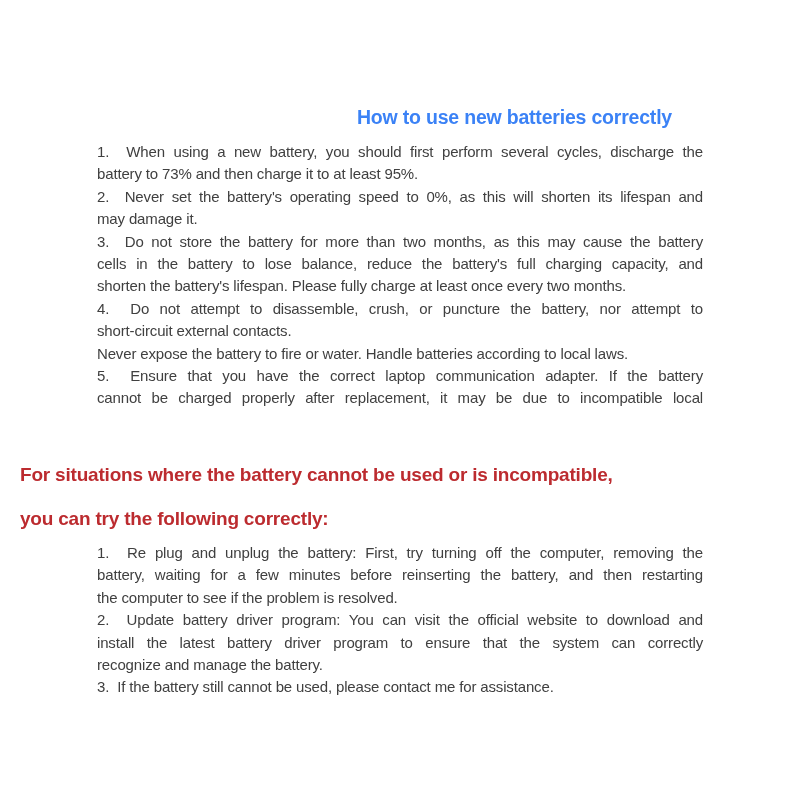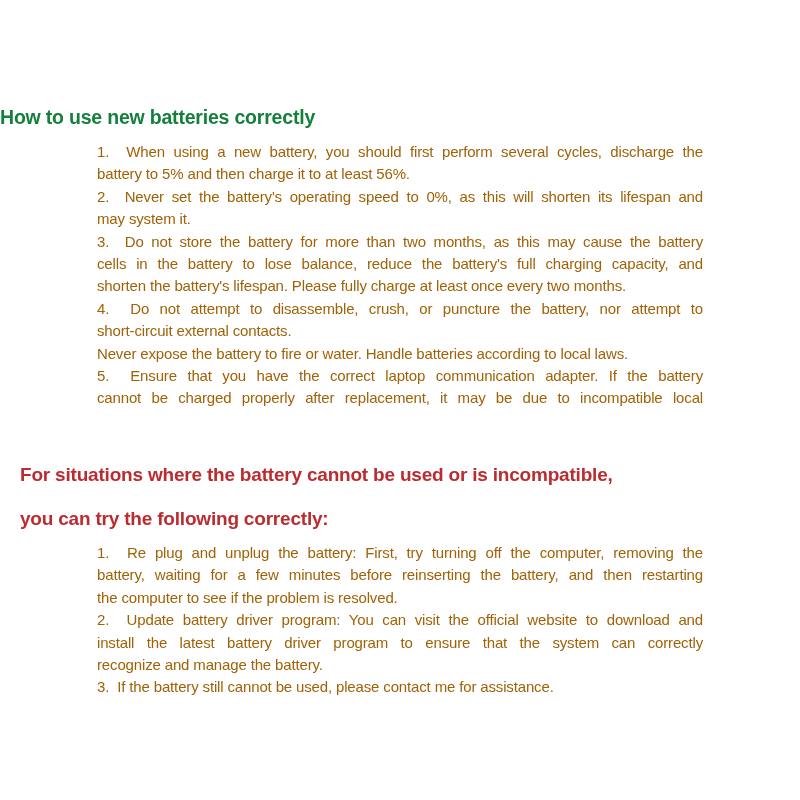--- a/index.html
+++ b/index.html
@@ -13,34 +13,34 @@
     height: 800px;
     background: #ffffff;
     font-family: "Liberation Sans", sans-serif;
     overflow: hidden;
   }
   .doc-title {
     position: absolute;
     top: 106px;
     left: 0;
     width: 672px;
-    text-align: left;
+    text-align: right;
     font-size: 19.5px;
     font-weight: bold;
     letter-spacing: -0.2px;
-    color: #15803d;
+    color: #3b82f6;
   }
   .body-block {
     position: absolute;
     left: 97px;
     width: 606px;
     font-size: 15px;
     line-height: 22.4px;
     letter-spacing: -0.15px;
-    color: #a16207;
+    color: #404040;
   }
   .block-1 { top: 141px; }
   .block-2 { top: 542px; }
   .line { text-align: left; white-space: normal; }
   .just {
     text-align: justify;
     text-align-last: justify;
   }
   .red-heading {
     position: absolute;
@@ -58,23 +58,23 @@
 </style>
 </head>
 <body>
 
 <div class="page">
 
   <div class="doc-title">How to use new batteries correctly</div>
 
   <div class="body-block block-1">
     <div class="line just">1.&nbsp; When using a new battery, you should first perform several cycles, discharge the</div>
-    <div class="line">battery to 5% and then charge it to at least 56%.</div>
+    <div class="line">battery to 73% and then charge it to at least 95%.</div>
     <div class="line just">2.&nbsp; Never set the battery's operating speed to 0%, as this will shorten its lifespan and</div>
-    <div class="line">may system it.</div>
+    <div class="line">may damage it.</div>
     <div class="line just">3.&nbsp; Do not store the battery for more than two months, as this may cause the battery</div>
     <div class="line just">cells in the battery to lose balance, reduce the battery's full charging capacity, and</div>
     <div class="line">shorten the battery's lifespan. Please fully charge at least once every two months.</div>
     <div class="line just">4.&nbsp; Do not attempt to disassemble, crush, or puncture the battery, nor attempt to</div>
     <div class="line">short-circuit external contacts.</div>
     <div class="line">Never expose the battery to fire or water. Handle batteries according to local laws.</div>
     <div class="line just">5.&nbsp; Ensure that you have the correct laptop communication adapter. If the battery</div>
     <div class="line just">cannot be charged properly after replacement, it may be due to incompatible local</div>
   </div>
 

